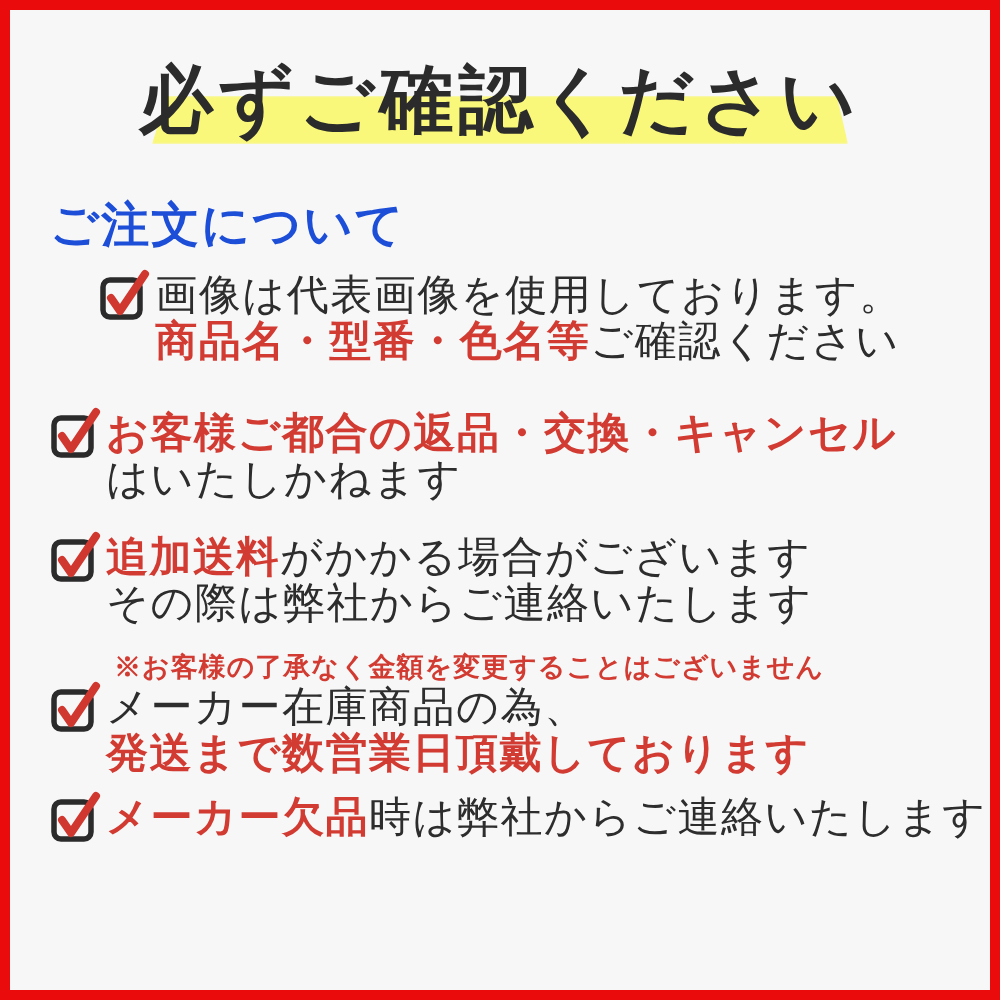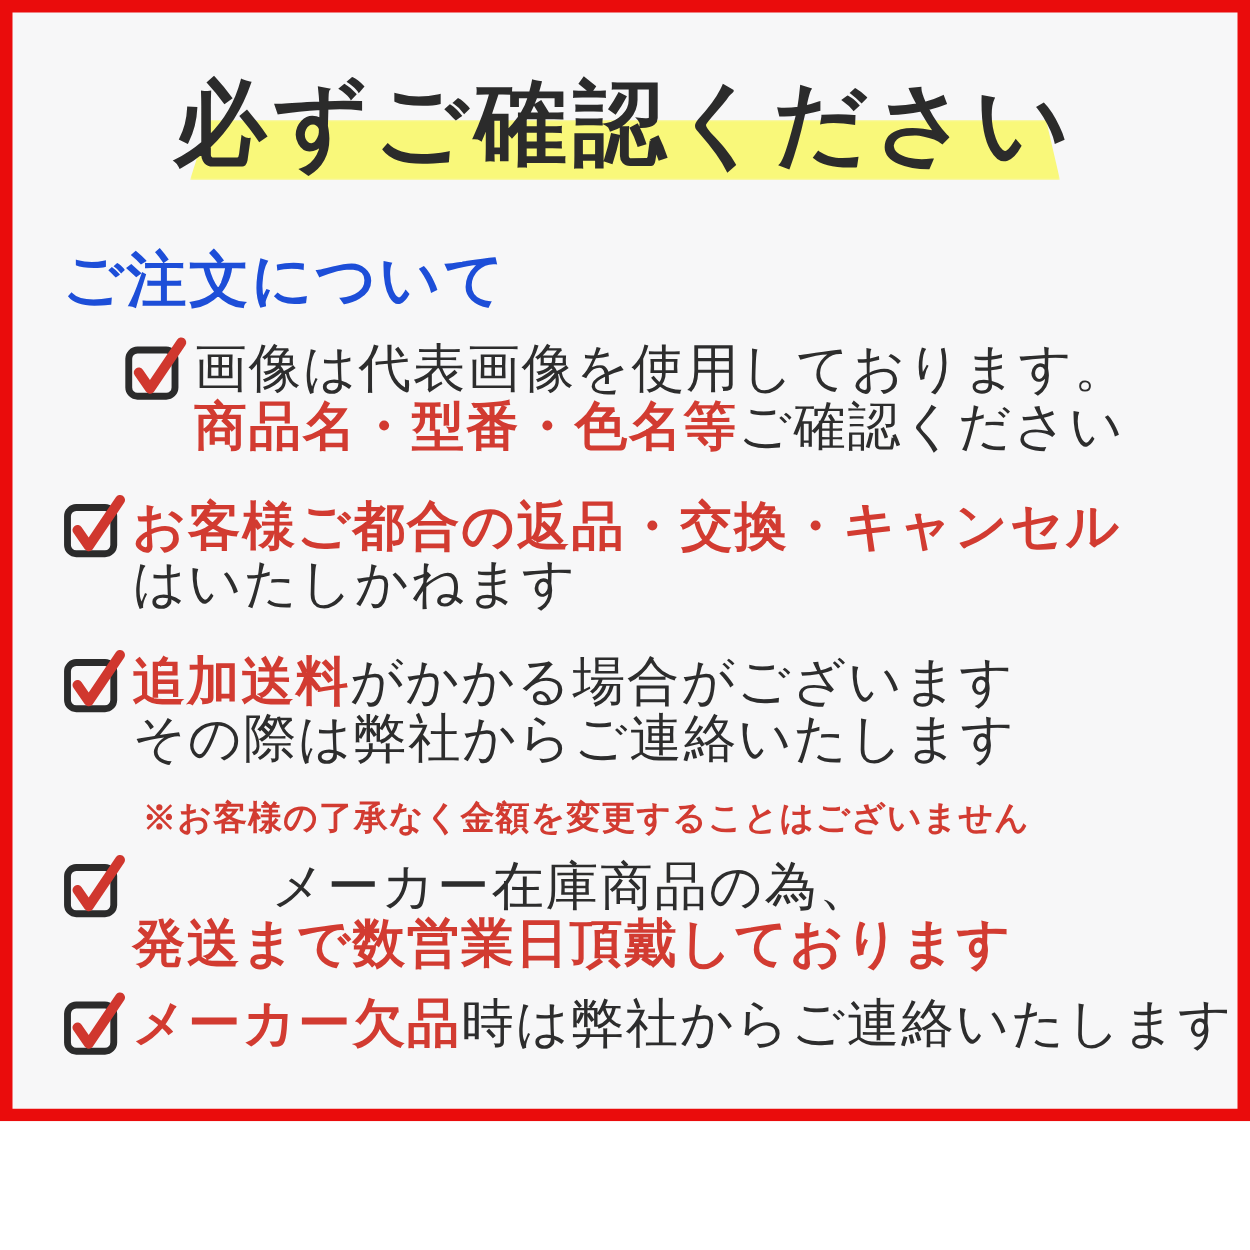--- a/index.html
+++ b/index.html
@@ -1,18 +1,18 @@
 <!DOCTYPE html>
 <html lang="ja"><head>
 <meta charset="utf-8">
 <style>
   html,body{margin:0;padding:0;background:#ffffff;}
   .frame{
     position:relative;
-    width:1000px;height:897px;
+    width:1000px;height:1000px;
     box-sizing:border-box;
     border:10px solid #ea0c0c;
     background:#f7f7f8;
     overflow:hidden;
     font-family:"DejaVu Serif","Liberation Serif",serif;
     color:#2d2d2d;
   }
   
   .title-row{position:relative;margin-top:38px;height:102px;text-align:center;}
   .title-highlight{
@@ -29,23 +29,23 @@
   
   .content{padding:0 38px 0 40px;}
   .section-heading{
     margin:0;font-size:48px;line-height:64px;font-weight:700;
     letter-spacing:2px;color:#1d4ed8;white-space:nowrap;
   }
   .heading-1{margin-top:42px;}
   .heading-2{margin-top:32px;}
   .item{display:flex;align-items:flex-start;}
   .item-1{margin-top:16px;justify-content:center;}
-  .item-2{margin-top:34px;}
+  .item-2{margin-top:46px;}
   .item-3{margin-top:32px;}
-  .item-4{margin-top:14px;text-align:center;}
+  .item-4{}
   .item-5{margin-top:18px;}
   .checkbox{
     flex:none;width:48px;height:56px;margin-top:-7px;margin-right:8px;
   }
   .checkbox svg{display:block;width:48px;height:56px;overflow:visible;}
   .cb-box{fill:none;stroke:#2b2b2b;stroke-width:5.5;}
   .cb-check{fill:none;stroke:#d0372e;stroke-width:8;stroke-linecap:round;stroke-linejoin:round;}
   .item-text{font-size:42px;line-height:46px;letter-spacing:1.5px;}
   .line{white-space:nowrap;}
   .seg-black{color:#2d2d2d;font-weight:500;}

